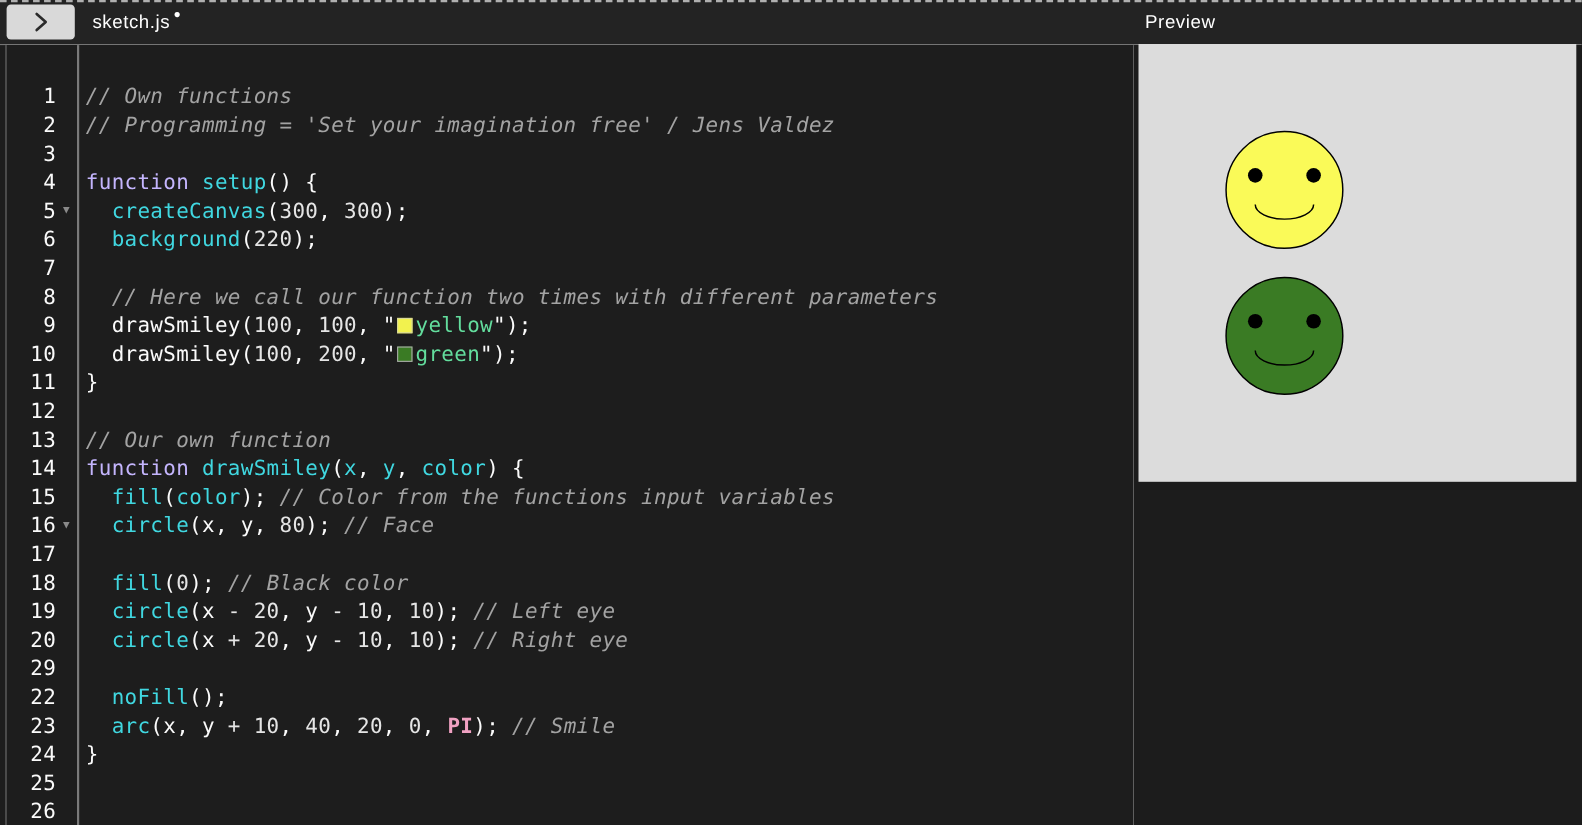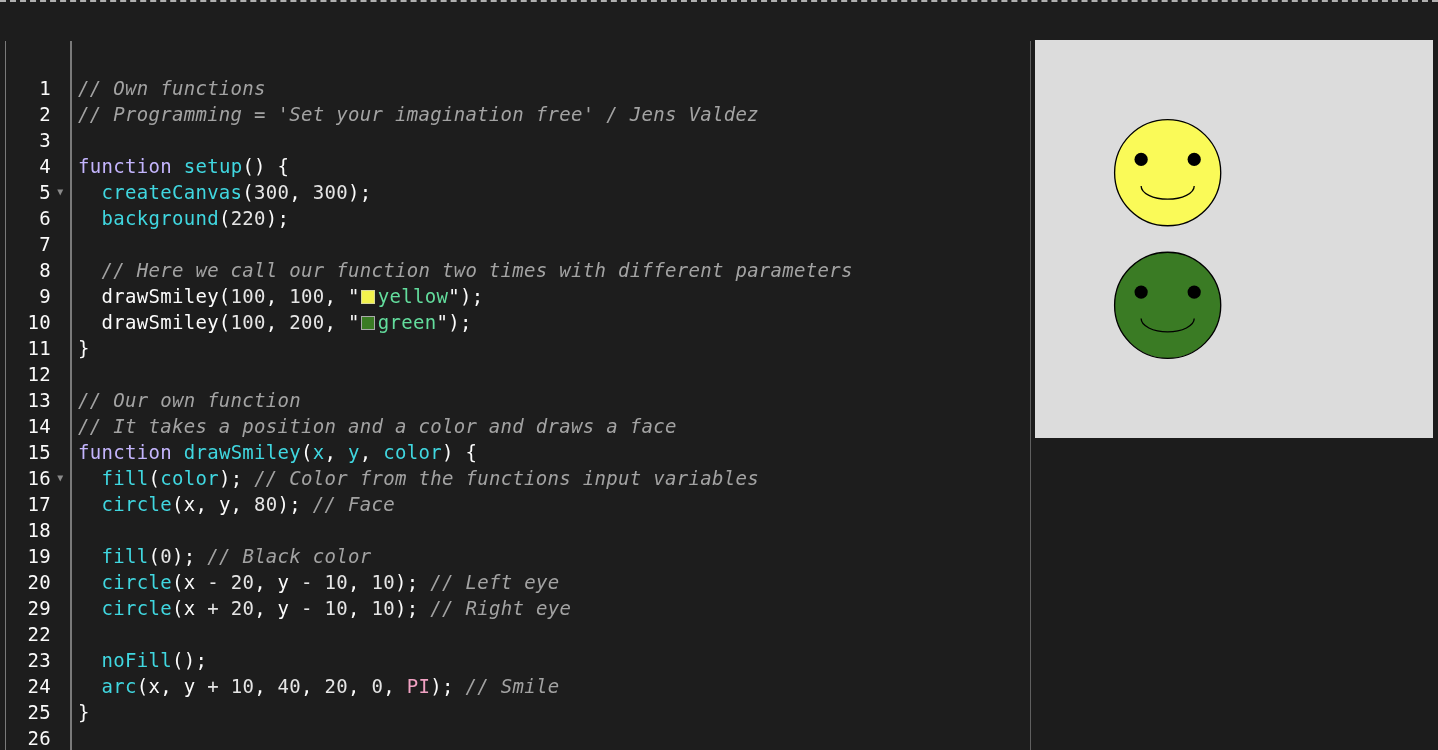--- a/index.html
+++ b/index.html
@@ -56,21 +56,21 @@
     color:#8a8a8a; cursor:pointer;
   }
   #code-area { flex:1 1 auto; padding:34px 0 0 6px; overflow:hidden; }
   .code-line { height:26px; white-space:pre; cursor:text; }
   .tok-pl { color:#fbfbfb; }
   .tok-cm { color:#a3a3a3;font-style:italic; }
   .tok-kw { color:#c4b5fd; }
   .tok-fn { color:#40d7e0;text-align:right; }
   .tok-nm { color:#e5e5e5; }
   .tok-st { color:#63dd9d; }
-  .tok-pi { color:#f0a1c2; font-weight:normal; }
+  .tok-pi { color:#f0a1c2; font-weight:bold; }
   .swatch {
     display:inline-block; width:14px; height:14px;
     border:1px solid #bbb; margin:0 3px 0 1px; vertical-align:-1px;
   }
   
   #panel-divider {
     position:absolute; top:41px; left:1030px; width:1px; height:709px;
     background:#5f5f5f;
   }
   #preview-panel {
@@ -81,20 +81,34 @@
     position:absolute; top:-1px; left:4px; width:398px; height:398px;
     background:#dcdcdc;
   }
 </style>
 </head>
 <body>
 
 <div id="window">
   <div id="top-dashed"></div>
 
+  <div id="topbar">
+    <button id="collapse-btn">
+      <span style="display:flex;">
+        <svg width="22" height="22" viewBox="0 0 24 24" fill="none" stroke="#2b2b2b" stroke-width="2.6" stroke-linecap="round" stroke-linejoin="round">
+          <polyline points="8,4 17,12 8,20"></polyline>
+        </svg>
+      </span>
+    </button>
+    <div id="file-tab">
+      <span>sketch.js</span>
+        <span id="unsaved-dot">●</span>
+    </div>
+    <div id="preview-title">Preview</div>
+  </div>
 
   <div id="editor">
     <div id="gutter">
         <div class="gutter-row">
           <span class="line-number">1</span>
           <span class="fold-cell"></span>
         </div>
         <div class="gutter-row">
           <span class="line-number">2</span>
           <span class="fold-cell"></span>
@@ -203,21 +217,20 @@
         <div class="code-line"><span class="tok-kw">function</span><span class="tok-pl"> </span><span class="tok-fn">setup</span><span class="tok-pl">() {</span></div>
         <div class="code-line"><span class="tok-pl">  </span><span class="tok-fn">createCanvas</span><span class="tok-pl">(</span><span class="tok-nm">300</span><span class="tok-pl">, </span><span class="tok-nm">300</span><span class="tok-pl">);</span></div>
         <div class="code-line"><span class="tok-pl">  </span><span class="tok-fn">background</span><span class="tok-pl">(</span><span class="tok-nm">220</span><span class="tok-pl">);</span></div>
         <div class="code-line"></div>
         <div class="code-line"><span class="tok-pl">  </span><span class="tok-cm">// Here we call our function two times with different parameters</span></div>
         <div class="code-line"><span class="tok-pl">  drawSmiley(</span><span class="tok-nm">100</span><span class="tok-pl">, </span><span class="tok-nm">100</span><span class="tok-pl">, "</span><span class="swatch" style="background: rgb(242, 242, 78); border-color: rgb(216, 216, 154);"></span><span class="tok-st">yellow</span><span class="tok-pl">");</span></div>
         <div class="code-line"><span class="tok-pl">  drawSmiley(</span><span class="tok-nm">100</span><span class="tok-pl">, </span><span class="tok-nm">200</span><span class="tok-pl">, "</span><span class="swatch" style="background: rgb(58, 123, 36); border-color: rgb(169, 169, 169);"></span><span class="tok-st">green</span><span class="tok-pl">");</span></div>
         <div class="code-line"><span class="tok-pl">}</span></div>
         <div class="code-line"></div>
         <div class="code-line"><span class="tok-cm">// Our own function</span></div>
-        <div class="code-line"><span class="tok-cm">// It takes a position and a color and draws a face</span></div>
         <div class="code-line"><span class="tok-kw">function</span><span class="tok-pl"> </span><span class="tok-fn">drawSmiley</span><span class="tok-pl">(</span><span class="tok-fn">x</span><span class="tok-pl">, </span><span class="tok-fn">y</span><span class="tok-pl">, </span><span class="tok-fn">color</span><span class="tok-pl">) {</span></div>
         <div class="code-line"><span class="tok-pl">  </span><span class="tok-fn">fill</span><span class="tok-pl">(</span><span class="tok-fn">color</span><span class="tok-pl">); </span><span class="tok-cm">// Color from the functions input variables</span></div>
         <div class="code-line"><span class="tok-pl">  </span><span class="tok-fn">circle</span><span class="tok-pl">(x, y, </span><span class="tok-nm">80</span><span class="tok-pl">); </span><span class="tok-cm">// Face</span></div>
         <div class="code-line"></div>
         <div class="code-line"><span class="tok-pl">  </span><span class="tok-fn">fill</span><span class="tok-pl">(</span><span class="tok-nm">0</span><span class="tok-pl">); </span><span class="tok-cm">// Black color</span></div>
         <div class="code-line"><span class="tok-pl">  </span><span class="tok-fn">circle</span><span class="tok-pl">(x </span><span class="tok-nm">-</span><span class="tok-pl"> </span><span class="tok-nm">20</span><span class="tok-pl">, y </span><span class="tok-nm">-</span><span class="tok-pl"> </span><span class="tok-nm">10</span><span class="tok-pl">, </span><span class="tok-nm">10</span><span class="tok-pl">); </span><span class="tok-cm">// Left eye</span></div>
         <div class="code-line"><span class="tok-pl">  </span><span class="tok-fn">circle</span><span class="tok-pl">(x </span><span class="tok-nm">+</span><span class="tok-pl"> </span><span class="tok-nm">20</span><span class="tok-pl">, y </span><span class="tok-nm">-</span><span class="tok-pl"> </span><span class="tok-nm">10</span><span class="tok-pl">, </span><span class="tok-nm">10</span><span class="tok-pl">); </span><span class="tok-cm">// Right eye</span></div>
         <div class="code-line"></div>
         <div class="code-line"><span class="tok-pl">  </span><span class="tok-fn">noFill</span><span class="tok-pl">();</span></div>
         <div class="code-line"><span class="tok-pl">  </span><span class="tok-fn">arc</span><span class="tok-pl">(x, y </span><span class="tok-nm">+</span><span class="tok-pl"> </span><span class="tok-nm">10</span><span class="tok-pl">, </span><span class="tok-nm">40</span><span class="tok-pl">, </span><span class="tok-nm">20</span><span class="tok-pl">, </span><span class="tok-nm">0</span><span class="tok-pl">, </span><span class="tok-pi">PI</span><span class="tok-pl">); </span><span class="tok-cm">// Smile</span></div>

